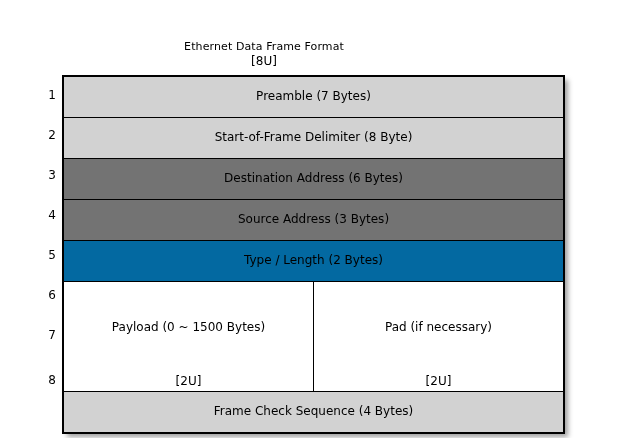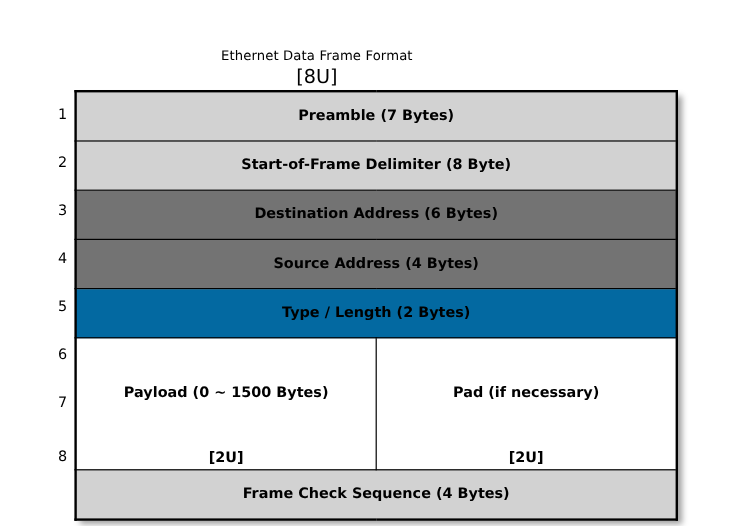--- a/index.html
+++ b/index.html
@@ -24,21 +24,21 @@
     width: 528px;
     text-align: center;
     line-height: 1.25;
   }
   #diagram-title {
     font-size: 11px;
     color: #000;
     letter-spacing: 0.1px;
   }
   #diagram-subtitle {
-    font-size: 16px;
+    font-size: 12px;
     color: #000;
   }
 
   
   #frame-wrap {
     position: absolute;
     left: 62px;
     top: 75px;
     width: 503px;
     height: 323px;
@@ -54,21 +54,20 @@
     table-layout: fixed;
   }
   #frame-table td {
     border: 1px solid #000000;
     text-align: center;
     vertical-align: middle;
     font-size: 12px;
     font-family: "DejaVu Sans", sans-serif;
     padding: 0;
     line-height: 1.45;
-    font-weight: bold;
   }
   .fill-gray   { background: #d2d2d2; }
   .fill-blue   { background: #737373; }
   .fill-yellow { background: #0369a1; }
   .fill-white  { background: #ffffff; }
 
   .row-h { height: 40px; }
   .row-h2 { height: 78px; }
 
   .cell-sub {
@@ -122,21 +121,21 @@
         <tr>
       <td class="fill-gray row-h" colspan="2">Preamble (7 Bytes)</td>
     </tr>
     <tr>
       <td class="fill-gray row-h" colspan="2">Start-of-Frame Delimiter (8 Byte)</td>
     </tr>
     <tr>
       <td class="fill-blue row-h" colspan="2">Destination Address (6 Bytes)</td>
     </tr>
     <tr>
-      <td class="fill-blue row-h" colspan="2">Source Address (4 Bytes)</td>
+      <td class="fill-blue row-h" colspan="2">Source Address (3 Bytes)</td>
     </tr>
     <tr>
       <td class="fill-yellow row-h" colspan="2">Type / Length (2 Bytes)</td>
     </tr>
     <tr>
       <td class="fill-white row-h2" style="width:253px;">
         <span class="cell-sub">Payload (0 ~ 1500 Bytes)</span>
         <span class="cell-sub">[2U]</span>
       </td>
       <td class="fill-white row-h2" style="width:250px;">

